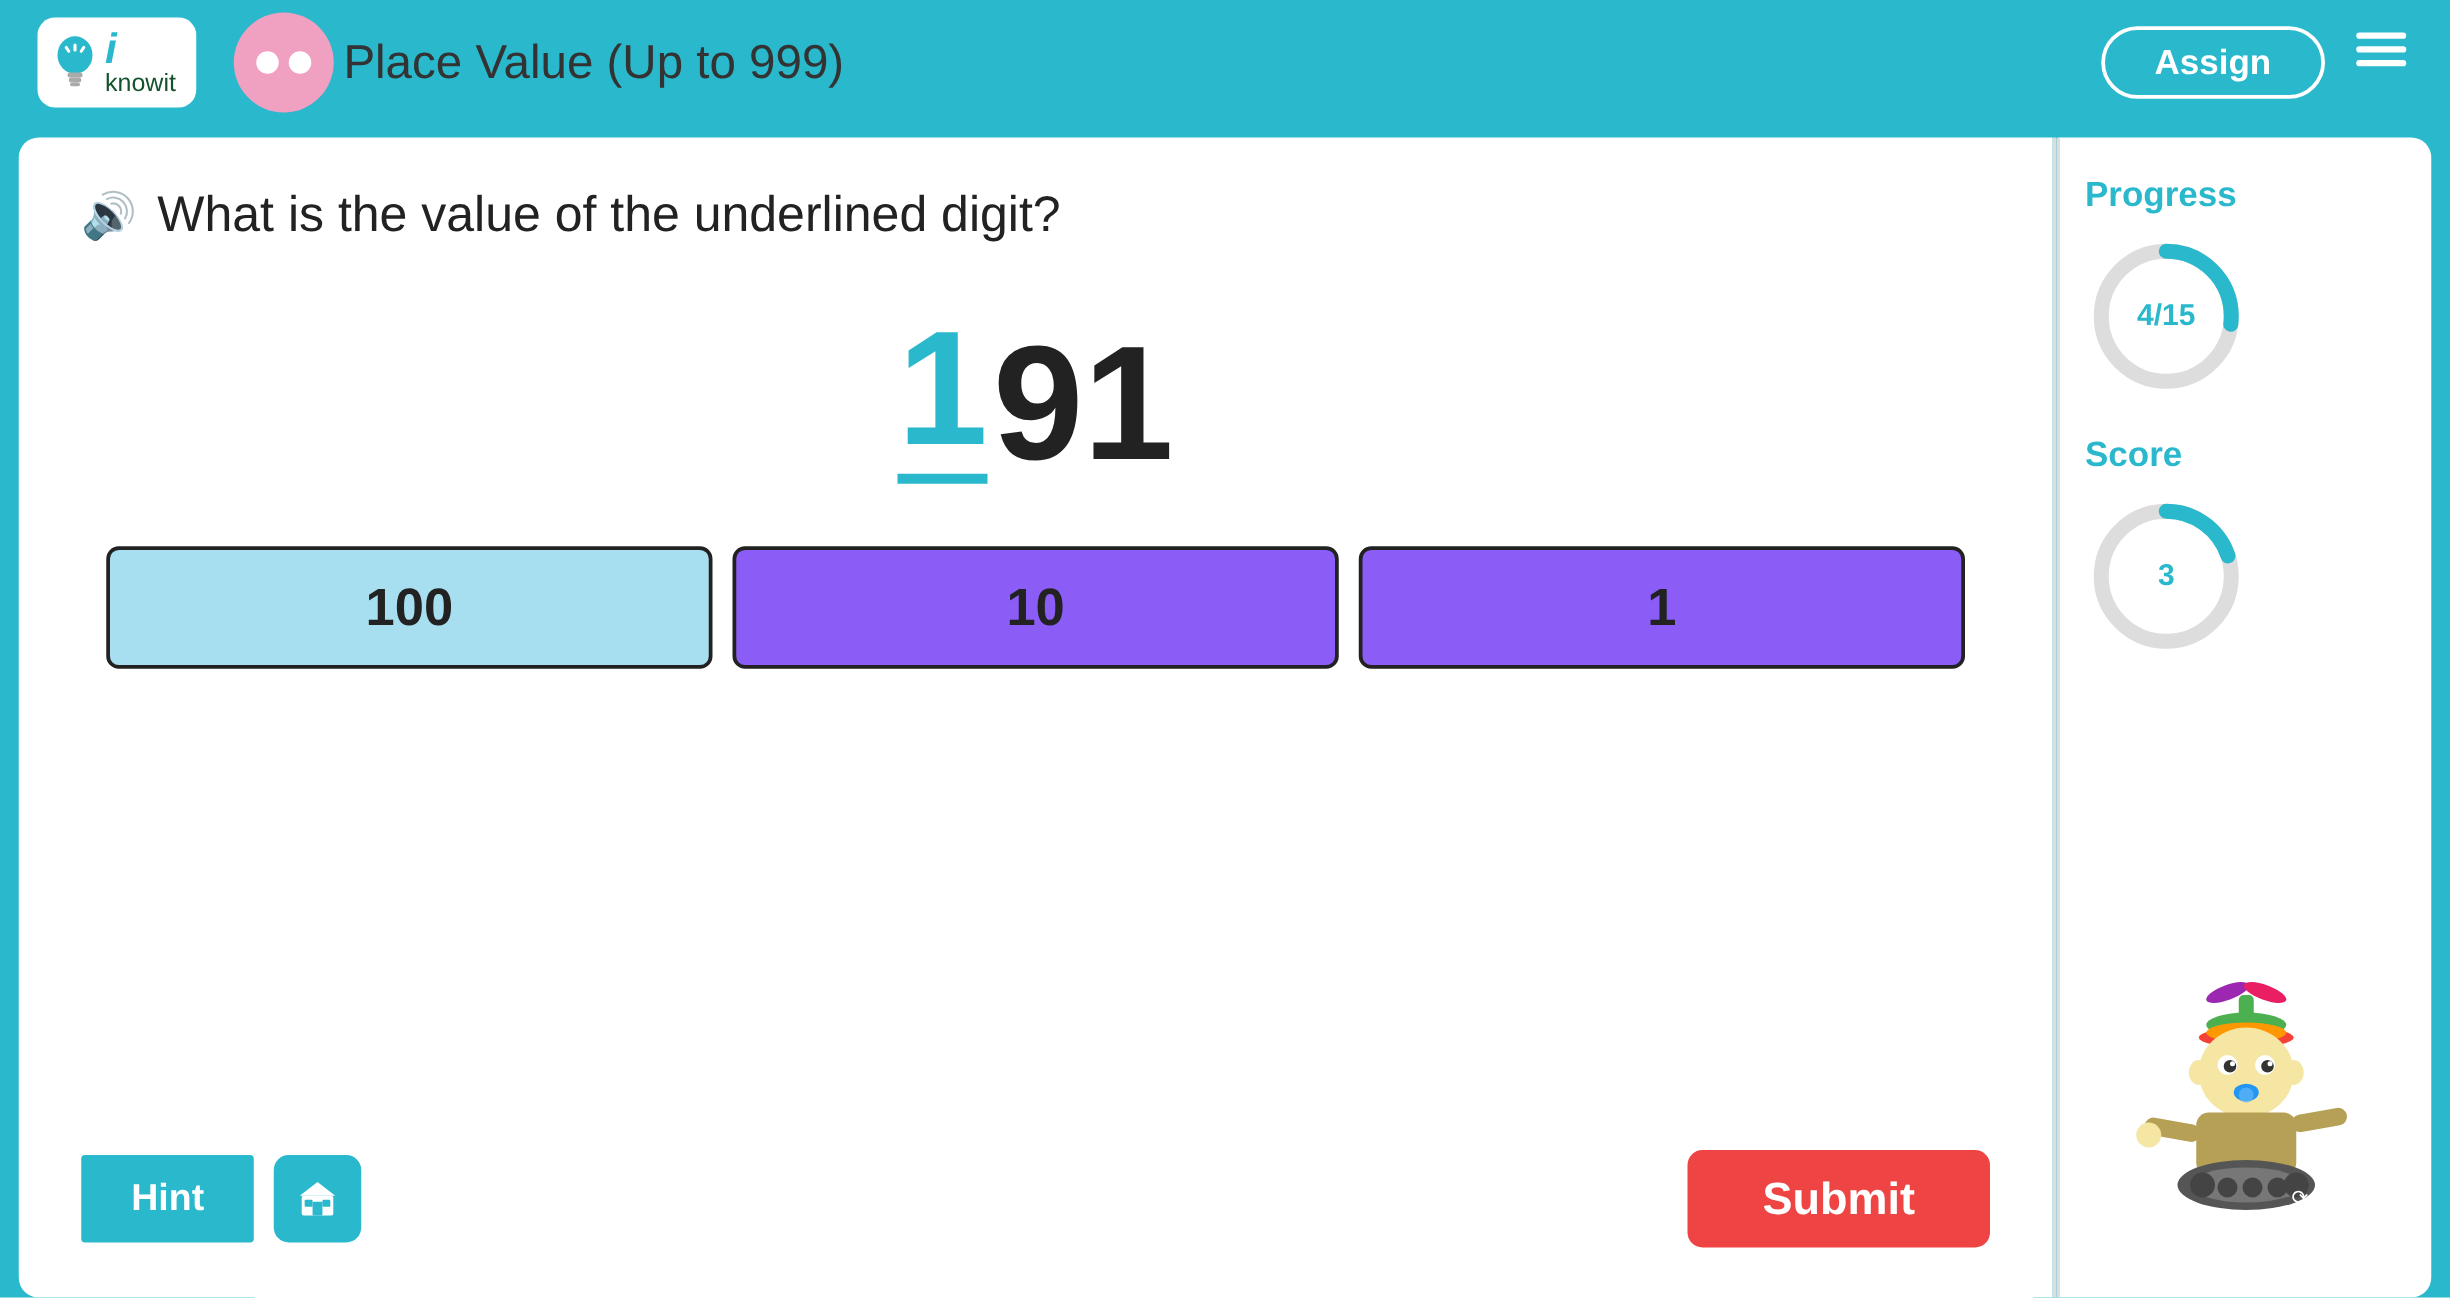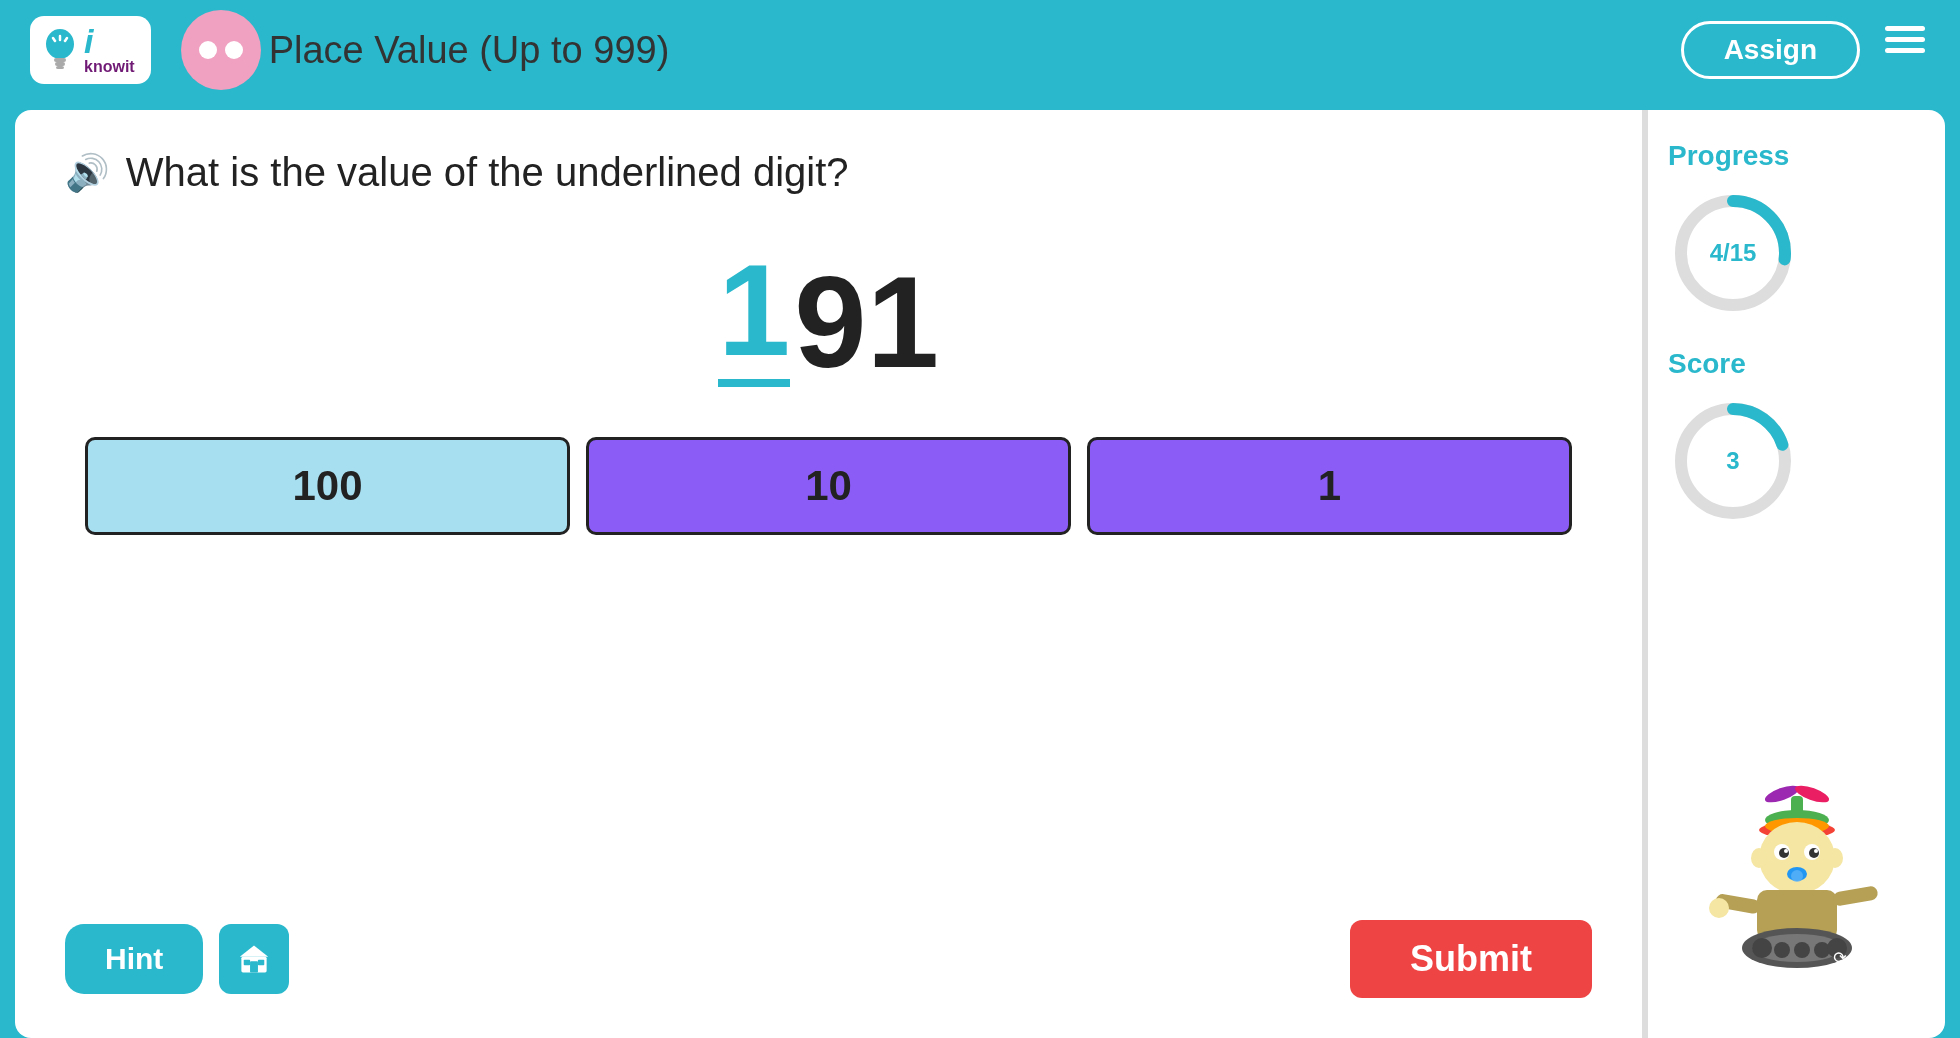--- a/index.html
+++ b/index.html
@@ -175,21 +175,21 @@
     
     .bottom-bar {
       display: flex;
       align-items: center;
       margin-top: auto;
       padding-top: 20px;
     }
     .hint-btn {
       background: #29b8cc;
       border: none;
-      border-radius: 19px;
+      border-radius: 3px;
       color: white;
       font-size: 30px;
       font-weight: 700;
       padding: 18px 40px;
       cursor: pointer;
       margin-right: 16px;
     }
     .building-btn {
       background: #29b8cc;
       border: none;
@@ -289,21 +289,21 @@
       <ellipse cx="18" cy="16" rx="14" ry="15" fill="#29b8cc"></ellipse>
       <rect x="12" y="30" width="12" height="4" rx="2" fill="#aaa"></rect>
       <rect x="13" y="34" width="10" height="4" rx="2" fill="#aaa"></rect>
       <rect x="14" y="38" width="8" height="3" rx="2" fill="#aaa"></rect>
       <line x1="18" y1="8" x2="18" y2="12" stroke="white" stroke-width="2.5" stroke-linecap="round"></line>
       <line x1="11" y1="10" x2="13" y2="13" stroke="white" stroke-width="2.5" stroke-linecap="round"></line>
       <line x1="25" y1="10" x2="23" y2="13" stroke="white" stroke-width="2.5" stroke-linecap="round"></line>
     </svg>
     <div class="logo-brand-text">
       <span style="color:#29b8cc;font-size:34px;font-weight:900;font-style:italic;line-height:1;">i</span>
-      <span style="color:#701a75;font-size:16px;font-weight:700;line-height:1.1;"><span>know</span><span>it</span></span>
+      <span style="color:#14532d;font-size:20px;font-weight:400;line-height:1.1;"><span>know</span><span>it</span></span>
     </div>
   </div>
 
   <div class="lesson-icon-bubble">
     <div class="dots">
       <div class="dot"></div>
       <div class="dot"></div>
     </div>
   </div>
 

